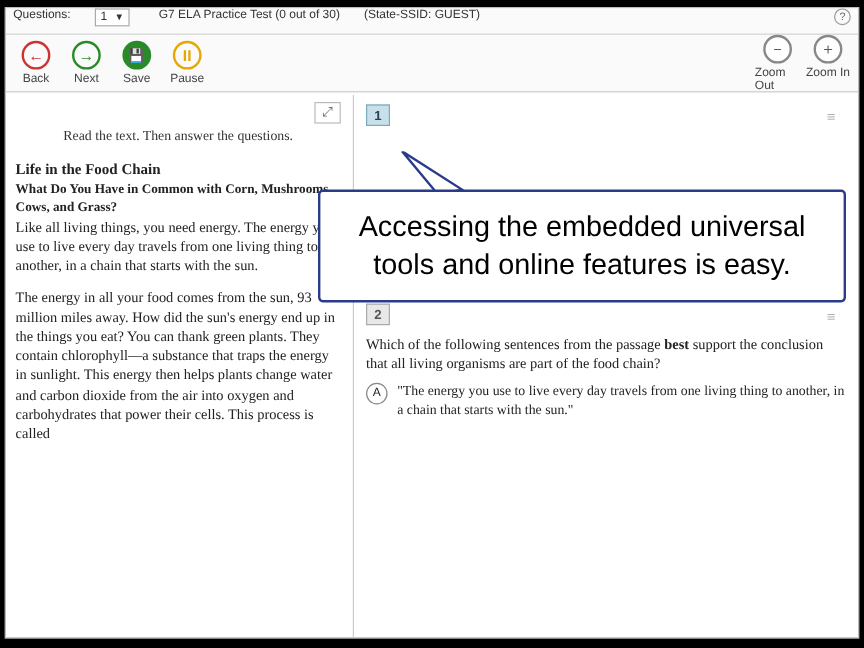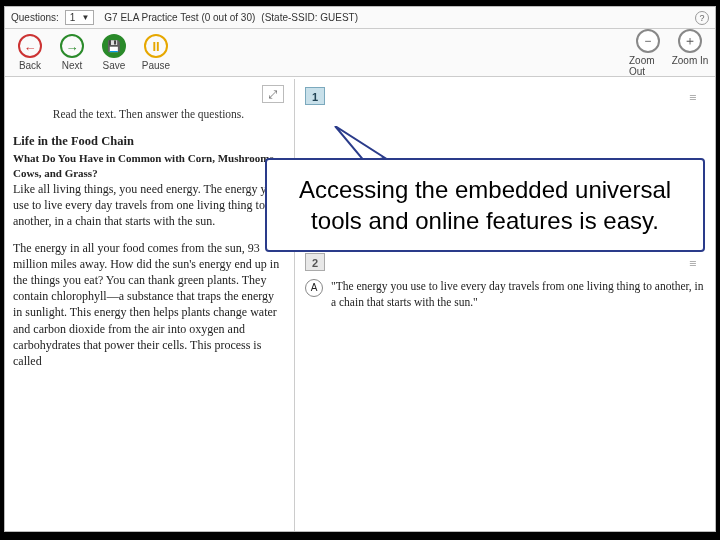--- a/index.html
+++ b/index.html
@@ -1,18 +1,18 @@
 <!DOCTYPE html>
 <html><head>
 <meta charset="utf-8">
 <style>
   * { margin: 0; padding: 0; box-sizing: border-box; }
   body { font-family: Arial, sans-serif; font-size: 11px; width: 720px; height: 540px; background: #000; overflow: hidden; }
   .app-window { position: absolute; left: 4px; top: 6px; width: 712px; height: 526px; background: #fff; border: 1px solid #bbb; }
-  .header-bar { height: 22px; border-bottom: 1px solid #ccc; display: flex; align-items: center; padding: 0 6px; font-size: 10px; color: #333; background: #fafafa; }
+  .header-bar { height: 22px; border-bottom: 1px solid #ccc; display: flex; align-items: flex-start; padding: 0 6px; font-size: 10px; color: #333; background: #fafafa; gap: 14px; }
   .header-bar .qlabel { margin-right: 2px; }
   .header-bar .qbox { border: 1px solid #aaa; background: #fff; padding: 1px 4px; margin: 0 4px; display: inline-flex; align-items: center; }
   .header-bar .qbox .down { font-size: 8px; margin-left: 6px; }
   .header-bar .title { margin-left: 6px; }
   .header-bar .ssid { margin-left: 6px; }
   .help-icon { margin-left: auto; width: 14px; height: 14px; border: 1px solid #999; border-radius: 50%; text-align: center; line-height: 12px; font-size: 9px; color: #666; }
   .toolbar { height: 48px; border-bottom: 1px solid #ccc; display: flex; align-items: center; padding: 0 4px; background: #fafafa; }
   .tool-btn { width: 38px; display: flex; flex-direction: column; align-items: center; margin: 0 2px; }
   .tool-btn .circle { width: 24px; height: 24px; border-radius: 50%; display: flex; align-items: center; justify-content: center; font-size: 13px; }
   .tool-btn .circle.back { border: 2px solid #c33; color: #c33; }
@@ -101,20 +101,23 @@
     <div class="right-pane">
       <div class="q-block">
         <span class="q-num">1</span>
         <span class="menu-icon">≡</span>
         <p class="q1-partial">of pups, and their numbers increase. More wolves mean more mouths to feed and more moose get eaten. However, when the moose population decreases, wolves starve.</p>
       </div>
       <div class="q-divider"></div>
       <div class="q-block q-block-2">
         <span class="q-num">2</span>
         <span class="menu-icon">≡</span>
+        <p style="margin-top:8px;">
+          <span>Which of the following sentences from the passage </span><b>best</b><span> support the conclusion that all living organisms are part of the food chain?</span>
+        </p>
         <div class="answer-row">
           <div class="answer-letter">A</div>
           <div class="answer-text">"The energy you use to live every day travels from one living thing to another, in a chain that starts with the sun."</div>
         </div>
       </div>
     </div>
   </div>
 
 </div>
 

